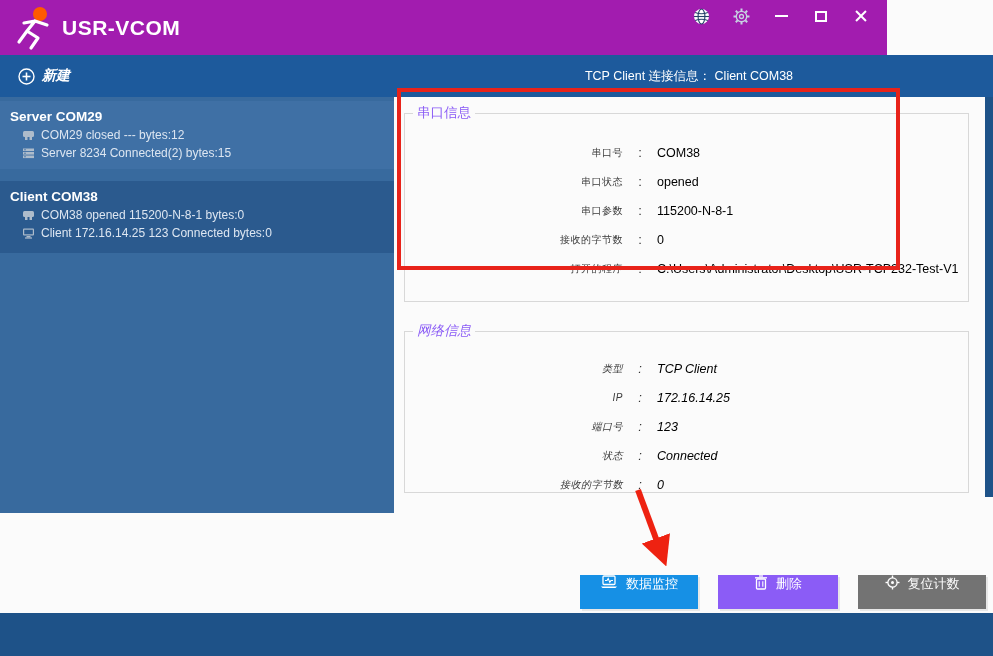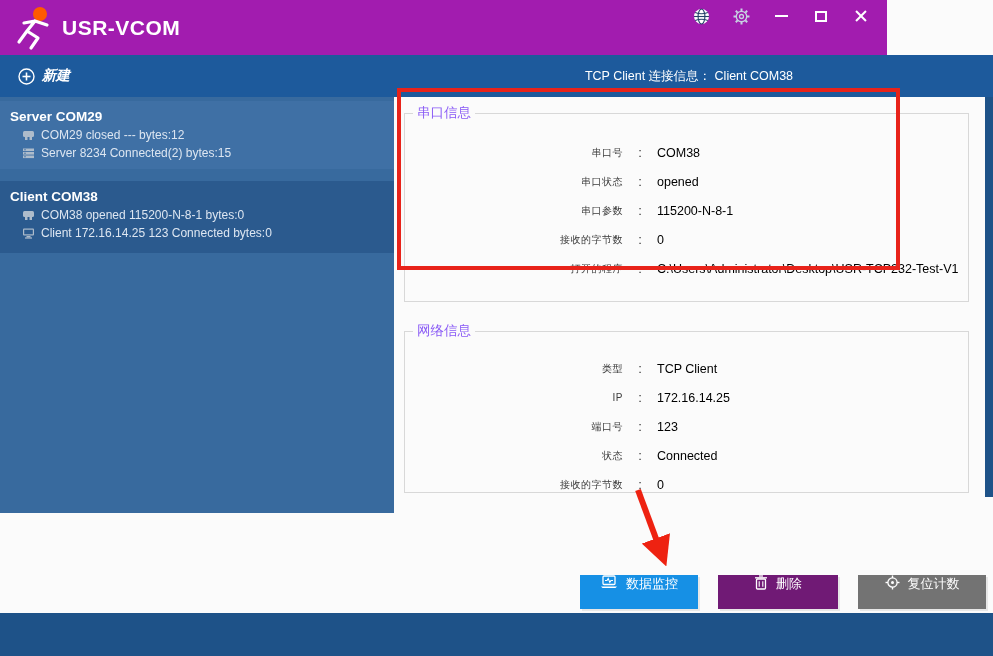--- a/index.html
+++ b/index.html
@@ -36,34 +36,34 @@
   .side-title { padding:8px 0 2px 10px; color:#fff; font-size:13.5px; font-weight:bold; }
   .side-line { display:flex; align-items:center; gap:6px; padding-left:22px; height:18px;
                color:#dde6f1; font-size:12px; }
   .side-line svg { flex:0 0 auto; }
 
   
   .main { position:absolute; left:394px; top:97px; width:599px; height:516px; background:#fbfbfb; }
   fieldset { position:absolute; left:10px; width:565px; border:1px solid #d8d8d8; background:transparent; }
   legend { margin-left:8px; padding:0 4px; font-size:13.5px; color:#8b5cf6; }
   .fs-serial { top:7px; height:198px; }
-  .fs-network { top:225px; height:171px; }
+  .fs-network { top:225px; height:171px;font-style:italic; }
   .info-row { display:flex; align-items:center; height:29px; }
   .fs-serial .info-row:first-of-type { margin-top:16px; }
   .fs-network .info-row:first-of-type { margin-top:14px; }
   .info-label { width:218px; text-align:right; font-size:10px; color:#3b3b3b; letter-spacing:.5px; }
   .info-colon { width:34px; text-align:center; font-size:13px; color:#333; }
   .info-value { font-size:12.5px; color:#000; white-space:nowrap; }
 
   
   .btn-row { position:absolute; left:186px; top:478px; display:flex; gap:20px; }
   .btn { height:34px; display:flex; align-items:flex-start; justify-content:center; gap:8px;
          color:#fff; font-size:13px; cursor:pointer; box-shadow:2px 2px 0 rgba(0,0,0,.08); }
   .btn-monitor { width:118px; background:#1690e5; }
-  .btn-delete  { width:120px; background:#701a75; }
+  .btn-delete  { width:120px; background:#8b5cf6; }
   .btn-reset   { width:128px; background:#737373; }
 
   
   .scroll-strip { position:absolute; left:985px; top:97px; width:8px; height:400px; background:#1e5288; }
   .bottombar { position:absolute; left:0; top:613px; width:993px; height:43px; background:#1e5288; }
 
   
   .red-rect { position:absolute; left:397px; top:88px; width:503px; height:182px;
               border:4px solid #e8231a; z-index:60; pointer-events:none; }
   .red-arrow { position:absolute; left:615px; top:486px; z-index:60; pointer-events:none; }

